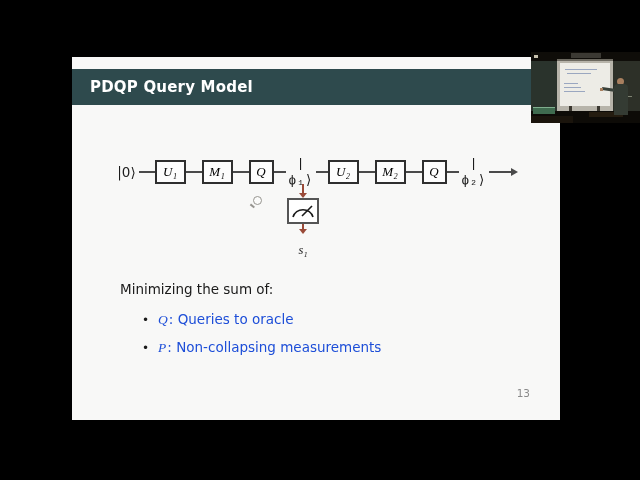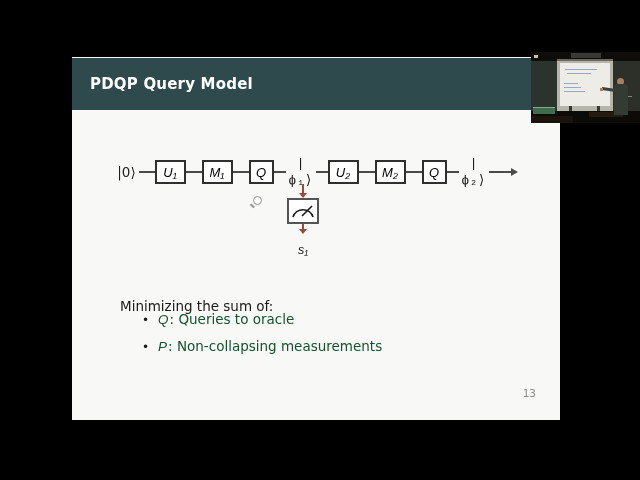--- a/index.html
+++ b/index.html
@@ -8,41 +8,41 @@
     background:#000; font-family:"DejaVu Sans", sans-serif;
   }
   .stage { position:absolute; left:0; top:0; width:640px; height:480px; background:#000; }
 
   
   .slide {
     position:absolute; left:72px; top:57px; width:488px; height:363px;
     background:var(--slide-bg,#f8f8f7);
   }
   .slide-header {
-    position:absolute; left:0; top:1px; width:100%; height:52px;
+    position:absolute; left:0; top:12px; width:100%; height:36px;
     background:var(--header-bg,#2e4a4d);
     display:flex; align-items:center; box-sizing:border-box; padding-left:18px;
   }
   .slide-title { color:#fff; font-weight:bold; font-size:15px; letter-spacing:0.2px; }
 
   
   .circuit {
     position:absolute; left:0; right:0; top:103px; height:24px;
     display:flex; justify-content:center; align-items:center;
   }
   .wire { height:2px; background:var(--wire,#4a4a4a); flex:0 0 auto; }
   .w16 { width:16px; } .w12 { width:12px; } .w22 { width:22px; }
   .gate {
     flex:0 0 auto; box-sizing:border-box; height:24px;
     border:2px solid var(--box-border,#2f2f2f); background:#fdfdfd;
     display:flex; align-items:center; justify-content:center;
     font-size:13px;
   }
   .gw { width:31px; } .gq { width:25px; }
-  .math { font-family:Liberation Sans, sans-serif; font-style:italic; }
+  .math { font-family:Liberation Serif, serif; font-style:italic; }
   .ket { flex:0 0 auto; text-align:center; font-size:13.5px; color:#1c1c1c; }
   .ket0 { width:24px; }
   .ketphi { width:30px; font-family:Liberation Mono, monospace; }
   .out-arrow-head {
     flex:0 0 auto; width:0; height:0;
     border-left:7px solid var(--wire,#4a4a4a);
     border-top:4px solid transparent; border-bottom:4px solid transparent;
   }
 
   
@@ -72,27 +72,27 @@
   .cursor-dot {
     position:absolute; left:181px; top:139px; width:7px; height:7px;
     border:1.5px solid #979590; border-radius:50%; background:rgba(255,255,255,0.4);
   }
   .cursor-tail {
     position:absolute; left:178px; top:148px; width:5px; height:1.5px;
     background:#979590; transform:rotate(38deg);
   }
 
   
-  .intro { position:absolute; left:48px; top:224px; font-size:13.5px; color:#1a1a1a;margin-top:17px; }
+  .intro { position:absolute; left:48px; top:224px; font-size:13.5px; color:#1a1a1a; }
   .bullets { position:absolute; left:70px; top:254px; }
   .bullet-row { display:flex; align-items:baseline; margin-bottom:11px; }
   .bullet-marker { font-size:12px; color:#1a1a1a; margin-right:9px; }
-  .bullet-text { font-size:13.5px; color:#14532d; }
+  .bullet-text { font-size:13.5px; color:#1d4ed8; }
   .bullet-text .math { margin-right:1px; }
-  .page-number { position:absolute; right:24px; top:330px; font-size:10.5px; color:#8a8a8a; }
+  .page-number { position:absolute; right:30px; top:330px; font-size:10.5px; color:#8a8a8a; }
 
   
   .webcam {
     position:absolute; left:531px; top:52px; width:109px; height:71px;
     background:#17150f; overflow:hidden;
   }
   .webcam * { position:absolute; }
   .wc-ceiling { left:0; top:0; width:109px; height:9px; background:#0f0d09; }
   .wc-mount { left:40px; top:1px; width:30px; height:5px; background:#3b3933; }
   .wc-light { left:3px; top:3px; width:4px; height:3px; background:#c7c1ae; }

